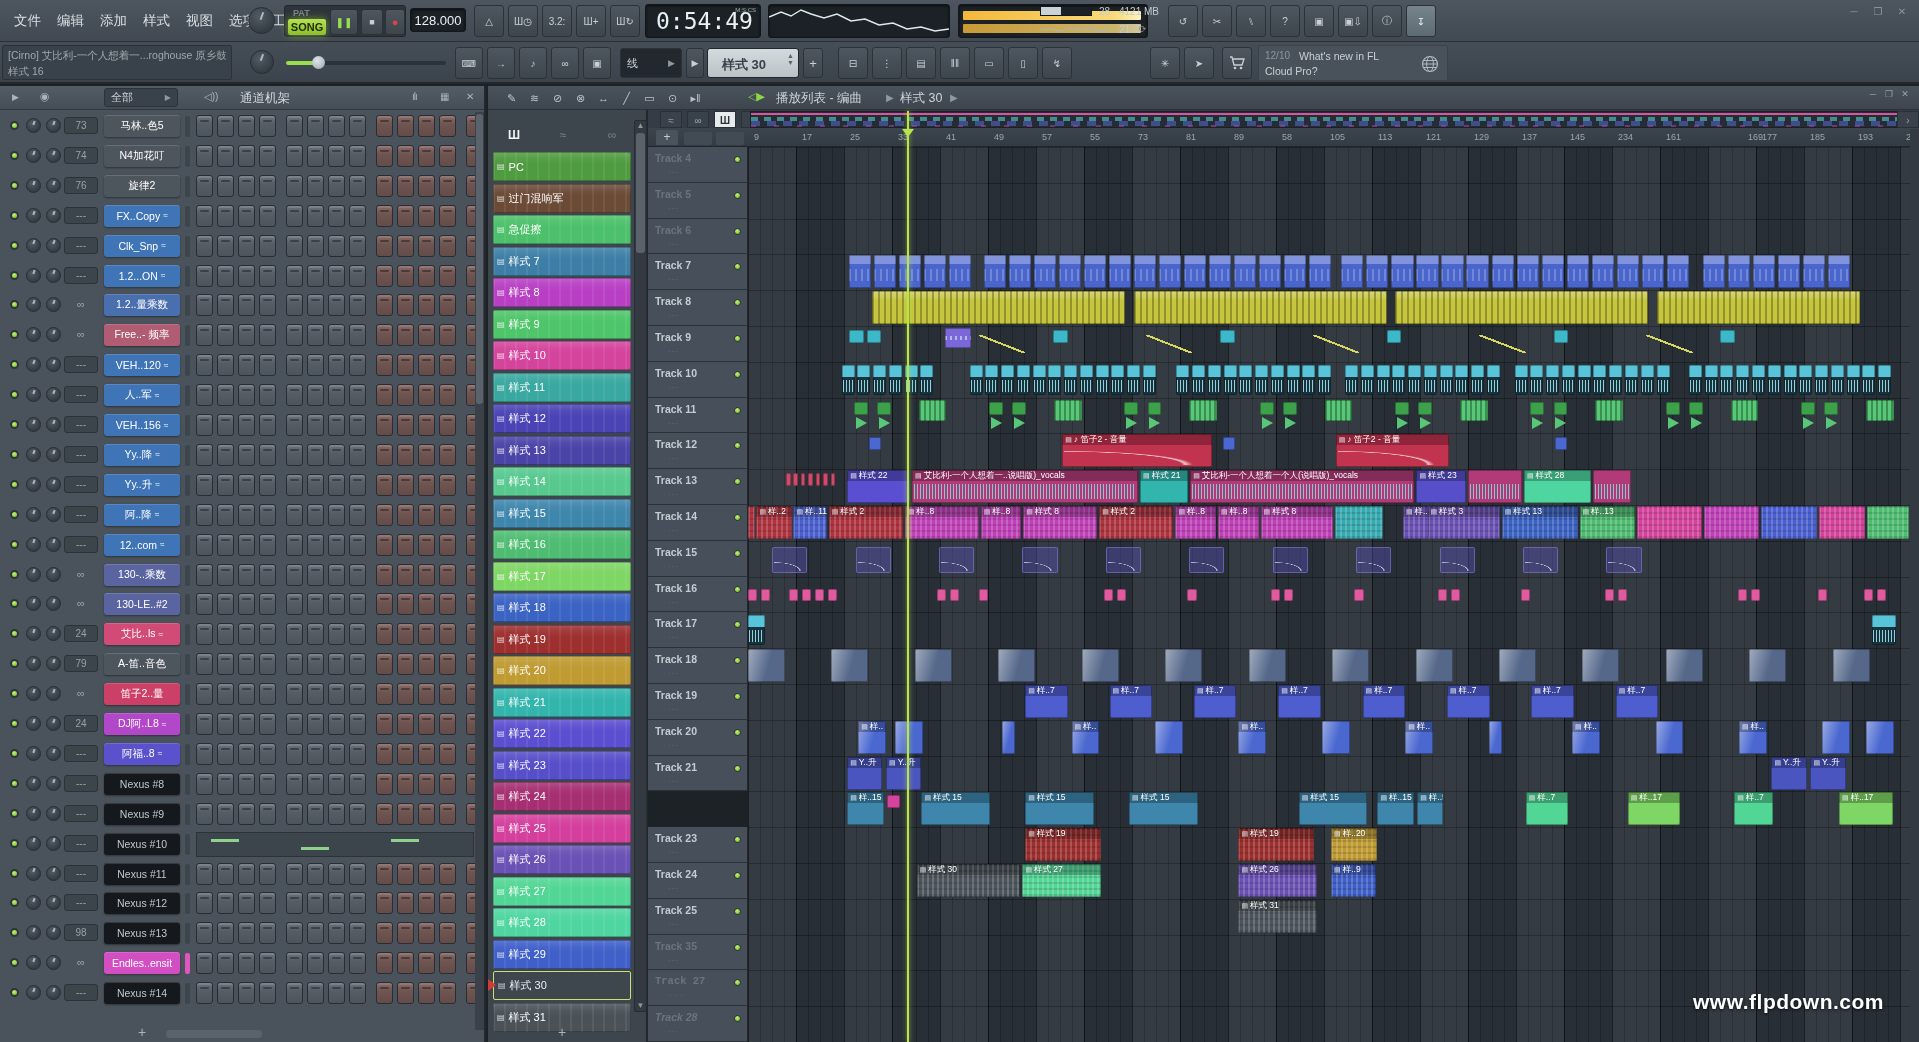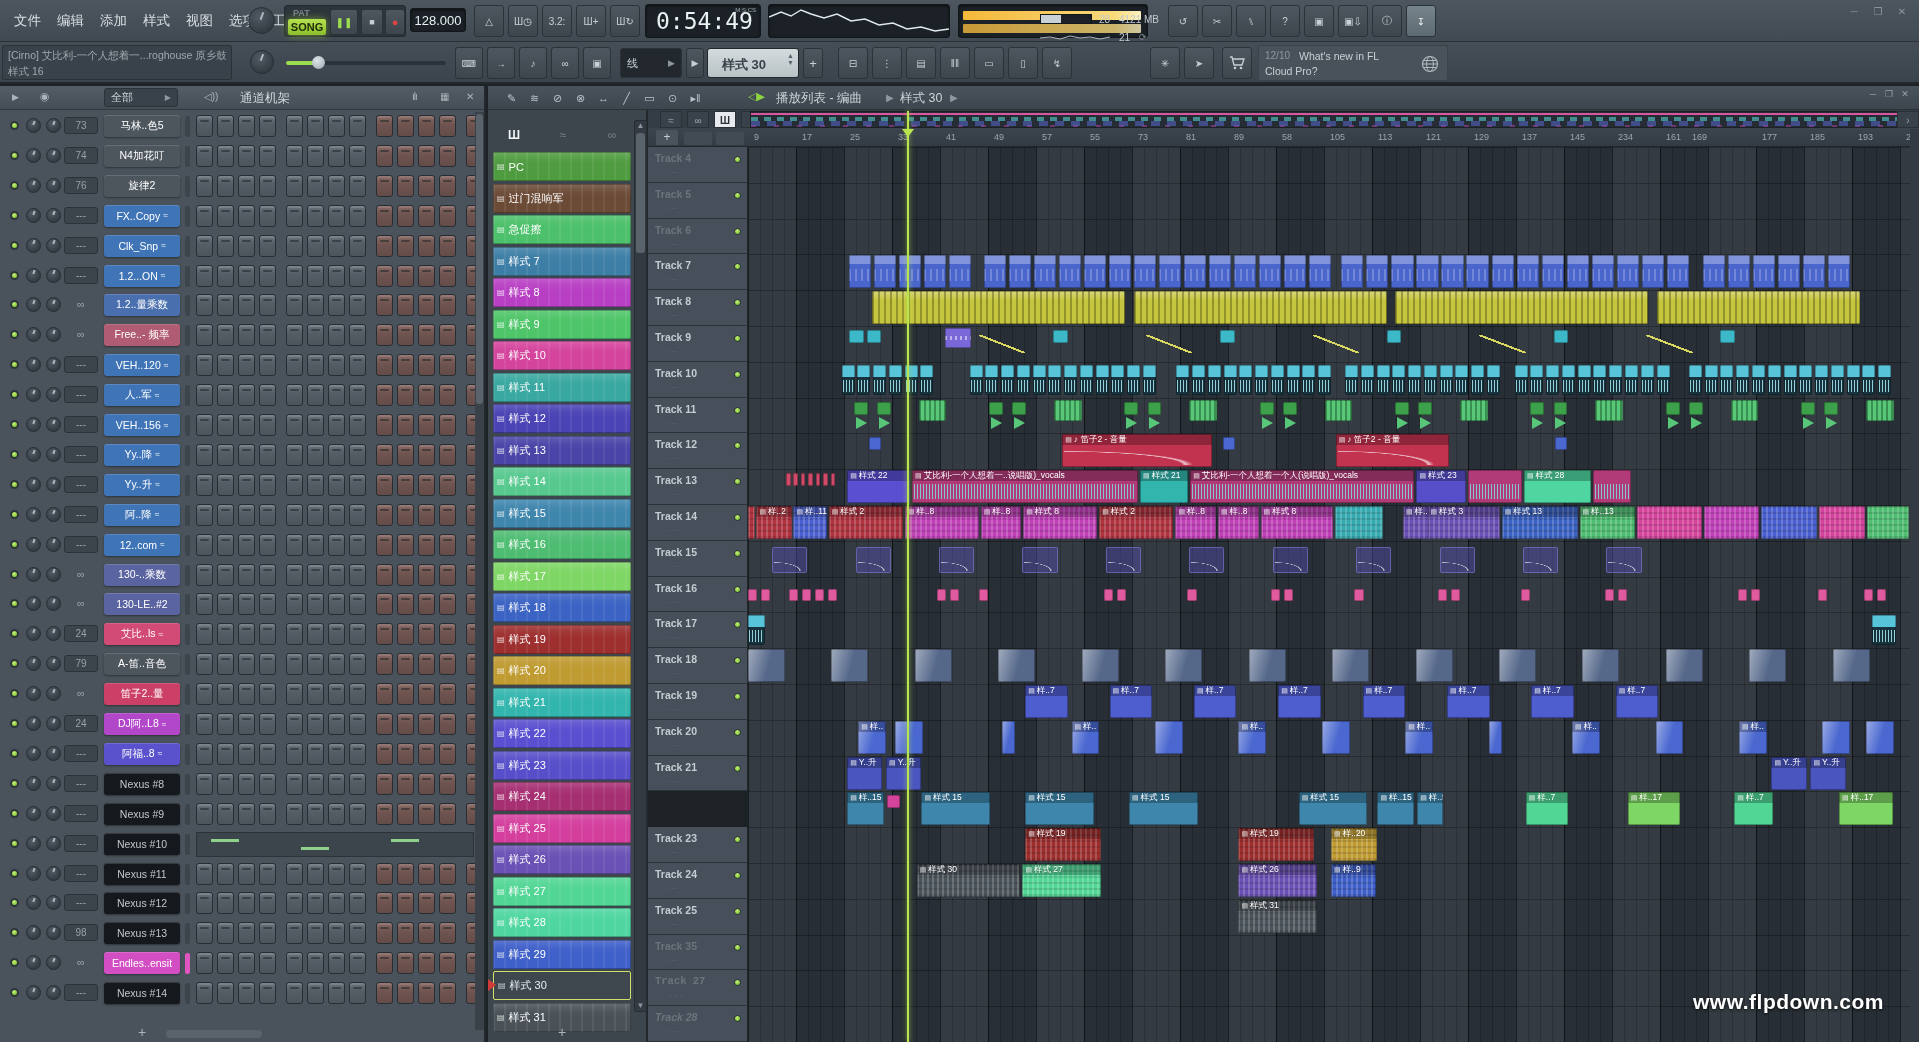--- a/index.html
+++ b/index.html
@@ -121,21 +121,21 @@
     </div>
     <div class="abs lcd" style="left:768px;top:4px;width:182px;height:34px;">
       <svg width="180" height="32" viewBox="0 0 180 32">
           <polyline points="0,12 12,7 22,11 32,5 42,9 55,13 68,9 82,16 96,14 110,20 124,18 138,24 152,22 166,26 180,24" fill="none" stroke="#dfe8ea" stroke-width="1.4"></polyline>
         </svg>
     </div>
     <div class="abs lcd" style="left:958px;top:4px;width:190px;height:34px;">
       <div class="abs meterbar" style="left:4px;top:6px;width:178px;height:9px;"></div>
       <div class="abs meterbar" style="left:4px;top:19px;width:178px;height:9px;opacity:.8;"></div>
     </div>
-    <div class="abs" style="left:1035px;top:10px;width:130px;height:38px;">
+    <div class="abs" style="left:1035px;top:2px;width:130px;height:38px;">
       <div class="abs" style="left:5px;top:4px;width:52px;height:10px;background:#1b2126;border:1px solid #12171b;">
           <div style="width:40%;height:100%;background:#c9d2d6;"></div>
         </div>
       <span class="abs" style="left:64px;top:4px;font-size:10px;color:#c3cbd0;">28</span>
       <span class="abs" style="left:84px;top:4px;font-size:10px;color:#c3cbd0;">4121 MB</span>
       <svg class="abs" style="left:5px;top:20px;" width="70" height="12">
           <polyline points="0,8 10,7 20,9 30,6 40,8 50,7 60,9 70,7" fill="none" stroke="#aab4ba" stroke-width="1"></polyline>
         </svg>
       <span class="abs" style="left:84px;top:22px;font-size:10px;color:#c3cbd0;">21</span>
       <span class="abs" style="left:104px;top:22px;font-size:9px;color:#7d878e;">⟳</span>
@@ -1044,21 +1044,21 @@
         <div class="rnum" style="left: 586px;">89</div>
         <div class="rnum" style="left: 634px;">58</div>
         <div class="rnum" style="left: 682px;">105</div>
         <div class="rnum" style="left: 730px;">113</div>
         <div class="rnum" style="left: 778px;">121</div>
         <div class="rnum" style="left: 826px;">129</div>
         <div class="rnum" style="left: 874px;">137</div>
         <div class="rnum" style="left: 922px;">145</div>
         <div class="rnum" style="left: 970px;">234</div>
         <div class="rnum" style="left: 1018px;">161</div>
-        <div class="rnum" style="left: 1044px;">169</div>
+        <div class="rnum" style="left: 1100px;">169</div>
         <div class="rnum" style="left: 1114px;">177</div>
         <div class="rnum" style="left: 1162px;">185</div>
         <div class="rnum" style="left: 1210px;">193</div>
         <div class="rnum" style="left: 1258px;">201</div>
       </div>
   </div>
   <div class="abs grid"></div>
   <div id="theads">
       <div class="thead dim" style="top: 147px; height: 35.8px;">
         <div class="tname">Track 4</div>

